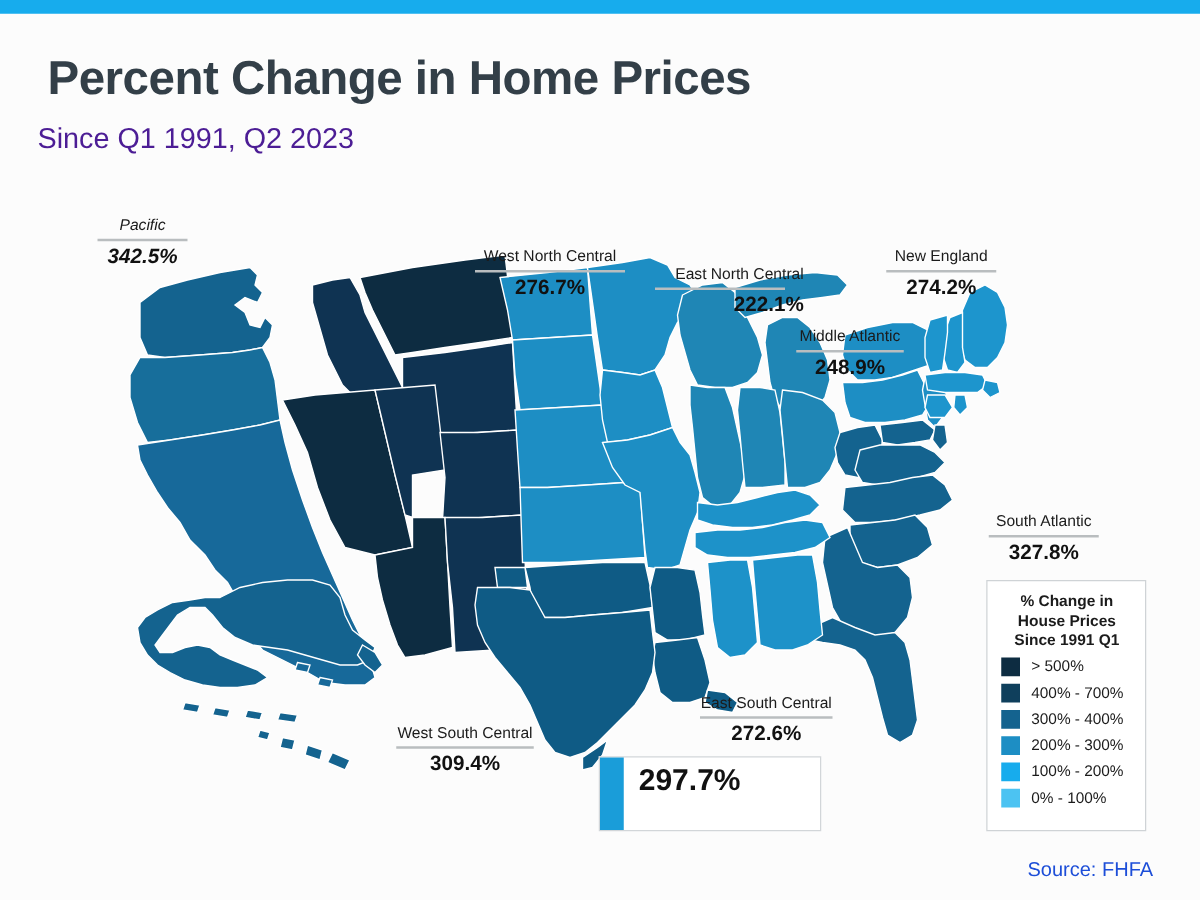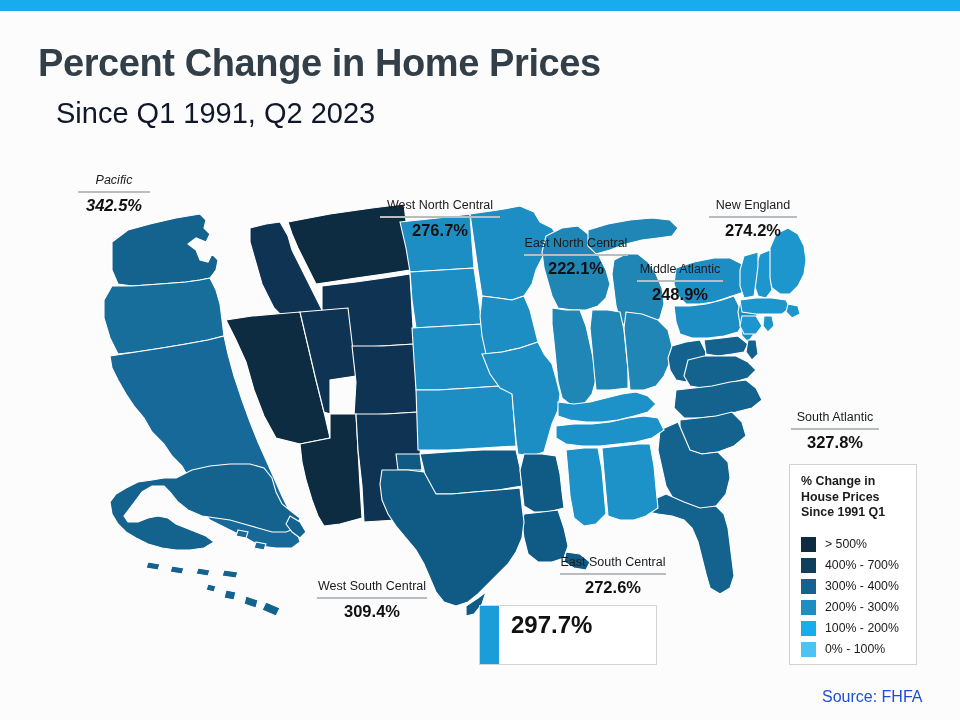--- a/index.html
+++ b/index.html
@@ -15,22 +15,22 @@
   
   .topbar{position:absolute;left:0;top:0;width:960px;height:11px;background:#17aced;}
 
   
   .title{
     position:absolute;left:38px;top:42px;
     font-size:38px;font-weight:bold;color:#333f48;
     letter-spacing:-0.4px;white-space:nowrap;
   }
   .subtitle{
-    position:absolute;left:56px;top:97px;
-    font-size:29px;font-weight:normal;color:#0f172a;
+    position:absolute;left:30px;top:97px;
+    font-size:23px;font-weight:normal;color:#4c1d95;
     white-space:nowrap;
   }
 
   
   .callout{position:absolute;text-align:center;}
   .callout .cname{
     font-size:12.5px;color:#1b1b1b;white-space:nowrap;
     line-height:15px;
   }
   .callout .crule{
@@ -43,22 +43,23 @@
 
   
   .legend{
     position:absolute;left:789px;top:464px;width:128px;height:201px;
     background:#ffffff;border:1px solid #cfd3d6;
     box-sizing:border-box;padding:9px 0 0 11px;
   }
   .legend .lg-title{
     font-size:12.4px;font-weight:bold;color:#1b1b1b;line-height:15.5px;
     width:105px;
-  }
-  .legend .lg-rows{margin-top:13px;}
+    text-align:center;
+  }
+  .legend .lg-rows{margin-top:2px;}
   .lg-row{display:flex;align-items:center;height:21px;}
   .lg-sw{width:15px;height:15px;flex:0 0 15px;}
   .lg-txt{font-size:12.3px;color:#1b1b1b;margin-left:9px;white-space:nowrap;}
 
   
   .natbox{
     position:absolute;left:479px;top:605px;width:178px;height:60px;
     background:#ffffff;border:1px solid #d2d6d9;box-sizing:border-box;
     display:flex;
   }
@@ -249,21 +250,21 @@
     <div class="cval">342.5%</div>
   </div>
 
 
   <div class="callout" style="left:372px;top:198px;width:136px;">
     <div class="cname">West North Central</div>
     <div class="crule" style="width:120px;"></div>
     <div class="cval">276.7%</div>
   </div>
 
-  <div class="callout" style="left:509px;top:236px;width:134px;">
+  <div class="callout" style="left:509px;top:212px;width:134px;text-align:right;">
     <div class="cname">East North Central</div>
     <div class="crule" style="width:104px;"></div>
     <div class="cval">222.1%</div>
   </div>
 
   <div class="callout" style="left:622px;top:262px;width:116px;">
     <div class="cname">Middle Atlantic</div>
     <div class="crule" style="width:86px;"></div>
     <div class="cval">248.9%</div>
   </div>

